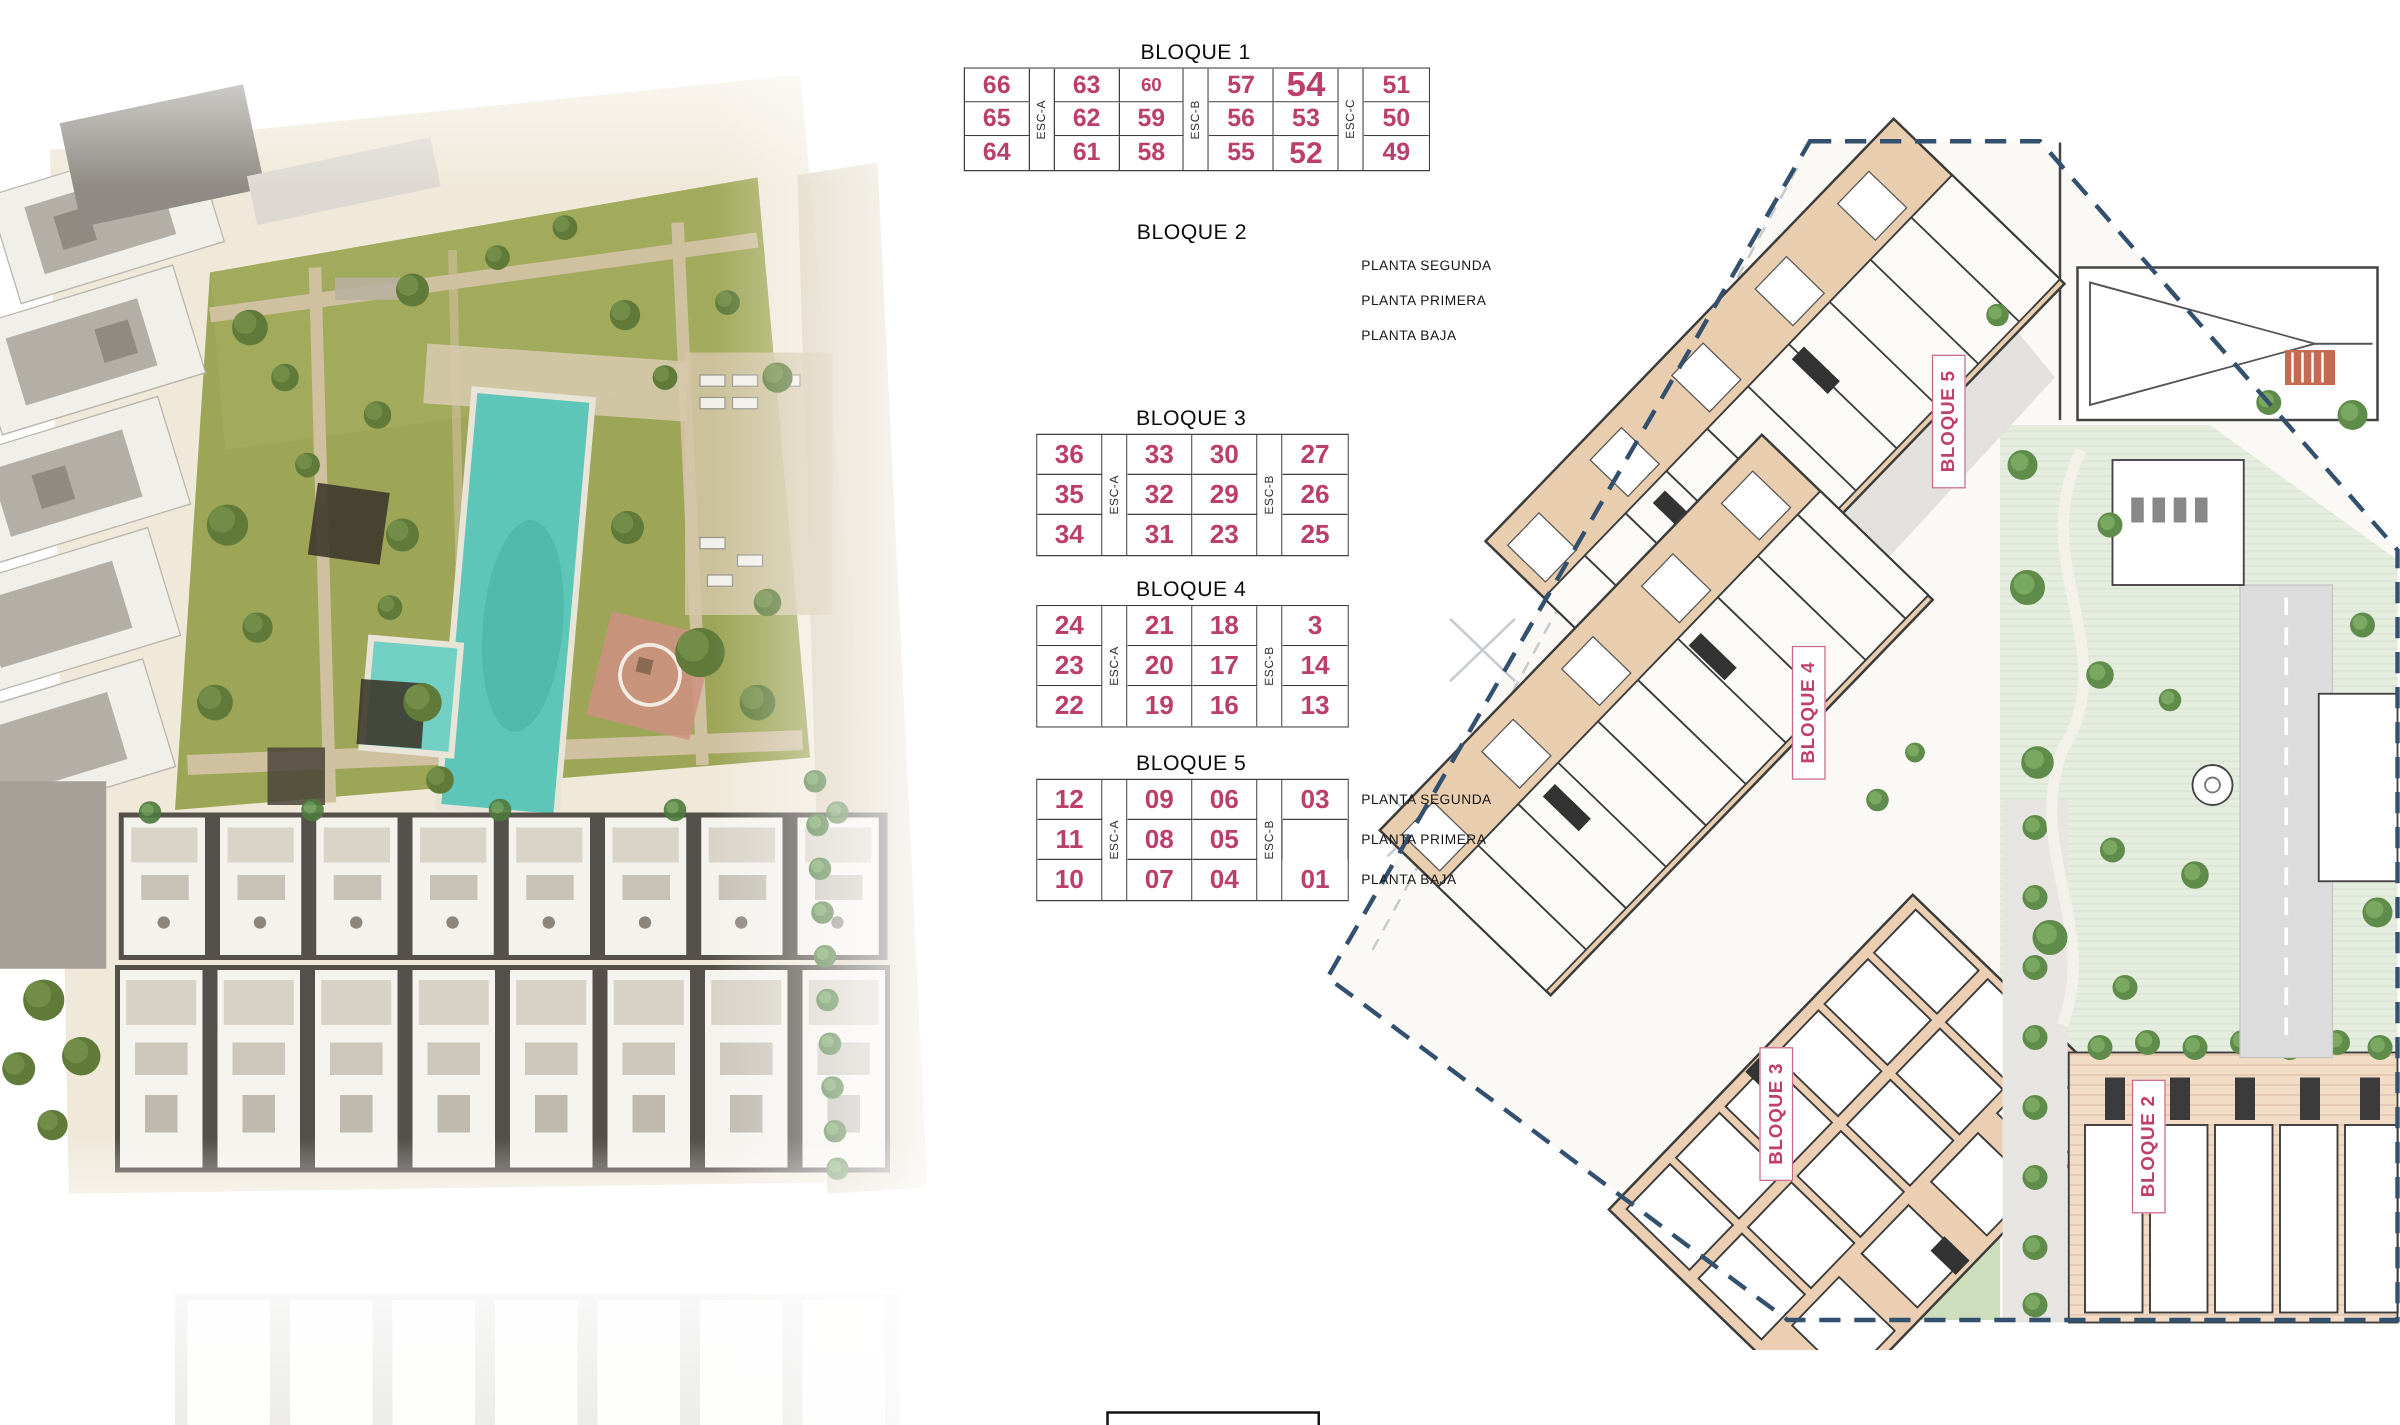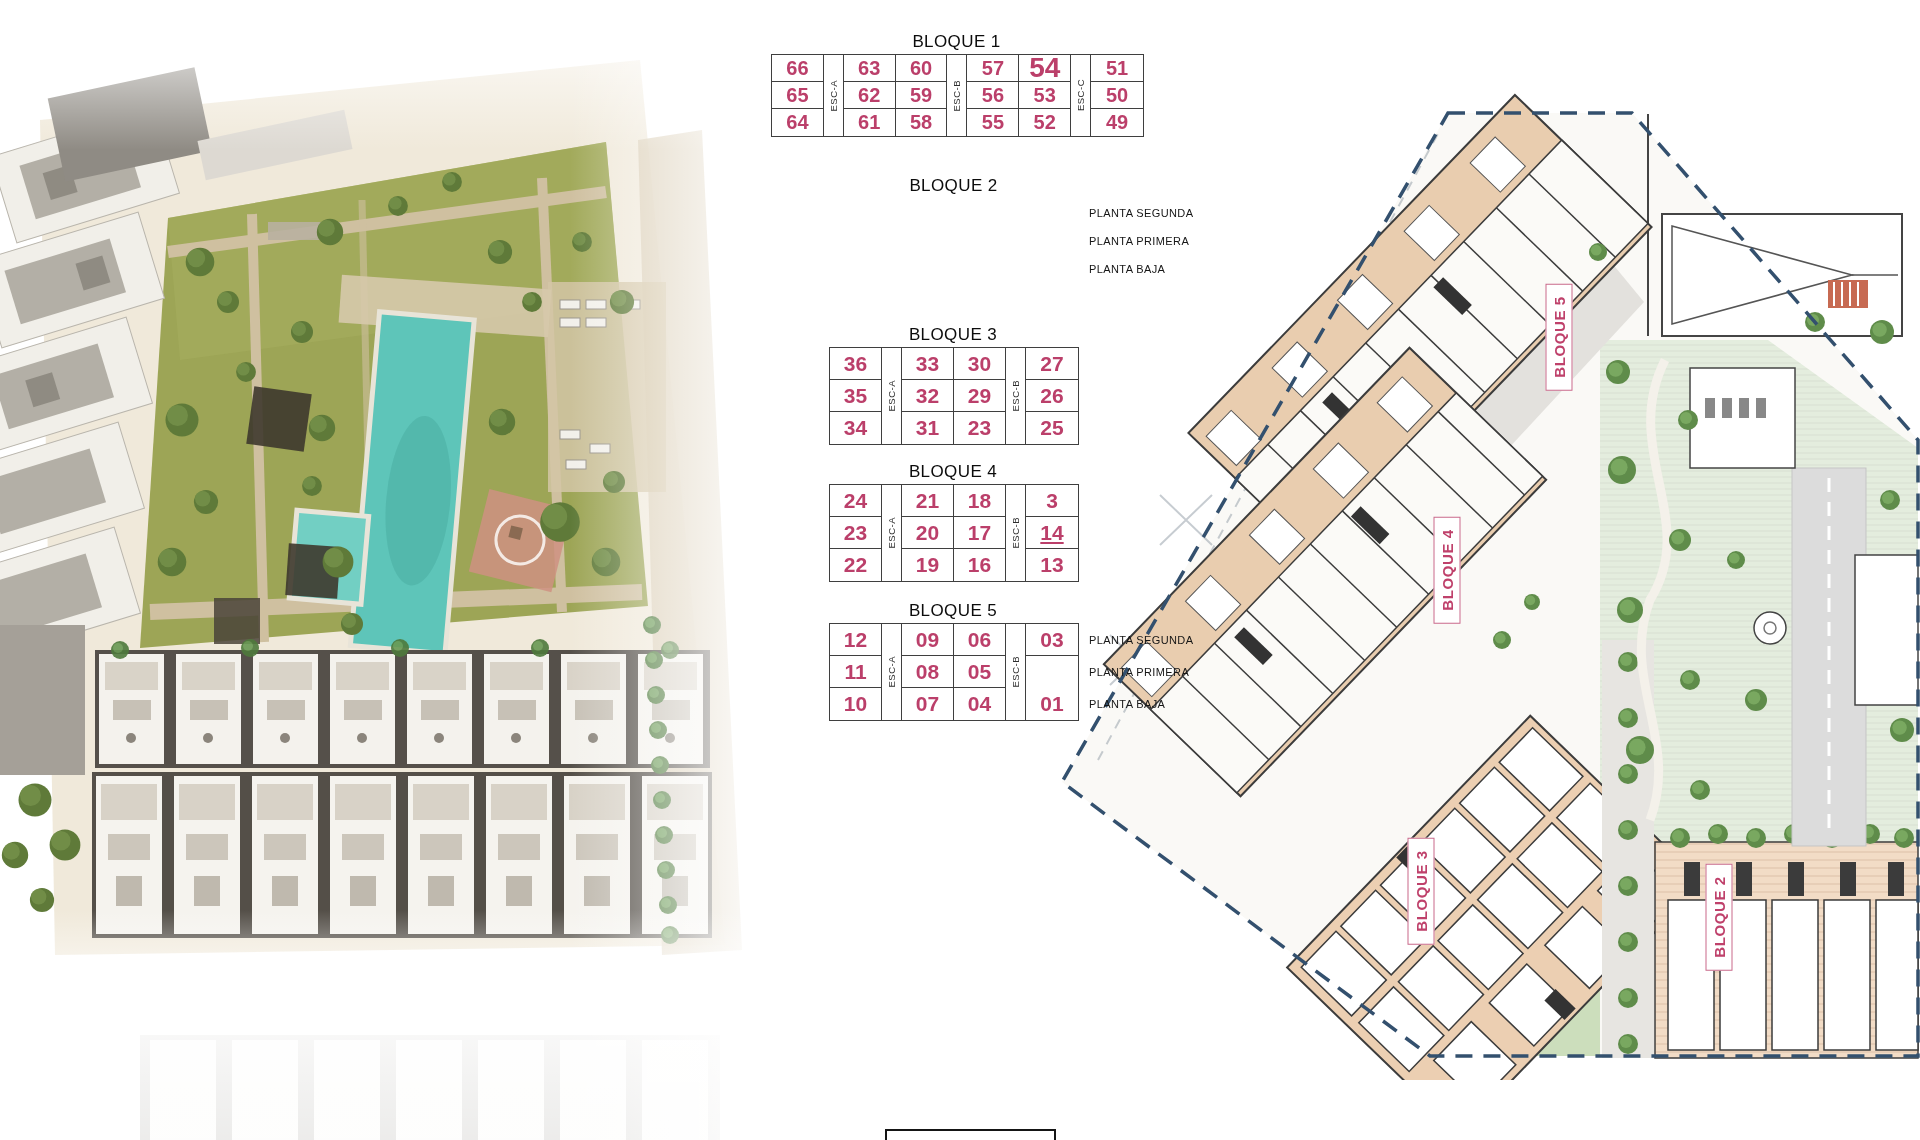--- a/index.html
+++ b/index.html
@@ -521,32 +521,32 @@
         <div class="btable" style="grid-template-columns: 51.8333px 20px 51.8333px 51.8333px 20px 51.8333px 51.8333px 20px 51.8333px; grid-template-rows: repeat(3, 27px);">
           <div class="ucell" style="grid-area: 1 / 1; font-size: 20px;">66</div>
           <div class="ucell" style="grid-area: 2 / 1; font-size: 20px;">65</div>
           <div class="ucell lastrow" style="grid-area: 3 / 1; font-size: 20px;">64</div>
           <div class="ecell" style="grid-area: 1 / 2 / span 3;">
             <span>ESC-A</span>
           </div>
           <div class="ucell" style="grid-area: 1 / 3; font-size: 20px;">63</div>
           <div class="ucell" style="grid-area: 2 / 3; font-size: 20px;">62</div>
           <div class="ucell lastrow" style="grid-area: 3 / 3; font-size: 20px;">61</div>
-          <div class="ucell" style="grid-area: 1 / 4; font-size: 20px;">60</div>
+          <div class="ucell" style="grid-area: 1 / 4; font-size: 15px;">60</div>
           <div class="ucell" style="grid-area: 2 / 4; font-size: 20px;">59</div>
           <div class="ucell lastrow" style="grid-area: 3 / 4; font-size: 20px;">58</div>
           <div class="ecell" style="grid-area: 1 / 5 / span 3;">
             <span>ESC-B</span>
           </div>
           <div class="ucell" style="grid-area: 1 / 6; font-size: 20px;">57</div>
           <div class="ucell" style="grid-area: 2 / 6; font-size: 20px;">56</div>
           <div class="ucell lastrow" style="grid-area: 3 / 6; font-size: 20px;">55</div>
           <div class="ucell" style="grid-area: 1 / 7; font-size: 28px;">54</div>
           <div class="ucell" style="grid-area: 2 / 7; font-size: 20px;">53</div>
-          <div class="ucell lastrow" style="grid-area: 3 / 7; font-size: 20px; text-align: center;">52</div>
+          <div class="ucell lastrow" style="grid-area: 3 / 7; font-size: 24px; text-align: center;">52</div>
           <div class="ecell" style="grid-area: 1 / 8 / span 3;">
             <span>ESC-C</span>
           </div>
           <div class="ucell lastcol" style="grid-area: 1 / 9; font-size: 20px;">51</div>
           <div class="ucell lastcol" style="grid-area: 2 / 9; font-size: 20px;">50</div>
           <div class="ucell lastcol lastrow" style="grid-area: 3 / 9; font-size: 20px;">49</div>
         </div>
       </div>
       <div class="bloque" style="left: 830px; top: 176px;">
         <div class="bloque-title" style="width: 247px;">BLOQUE 2</div>
@@ -589,21 +589,21 @@
           <div class="ucell" style="grid-area: 1 / 3; font-size: 21px;">21</div>
           <div class="ucell" style="grid-area: 2 / 3; font-size: 21px;">20</div>
           <div class="ucell lastrow" style="grid-area: 3 / 3; font-size: 21px;">19</div>
           <div class="ucell" style="grid-area: 1 / 4; font-size: 21px;">18</div>
           <div class="ucell" style="grid-area: 2 / 4; font-size: 21px;">17</div>
           <div class="ucell lastrow" style="grid-area: 3 / 4; font-size: 21px;">16</div>
           <div class="ecell" style="grid-area: 1 / 5 / span 3;">
             <span>ESC-B</span>
           </div>
           <div class="ucell lastcol" style="grid-area: 1 / 6; font-size: 21px;">3</div>
-          <div class="ucell lastcol" style="grid-area: 2 / 6; font-size: 21px; text-decoration: underline;">14</div>
+          <div class="ucell lastcol" style="grid-area: 2 / 6; font-size: 21px;">14</div>
           <div class="ucell lastcol lastrow" style="grid-area: 3 / 6; font-size: 21px;">13</div>
         </div>
       </div>
       <div class="bloque" style="left: 829px; top: 601px;">
         <div class="bloque-title" style="width: 248px;">BLOQUE 5</div>
         <div class="btable" style="grid-template-columns: 52px 20px 52px 52px 20px 52px; grid-template-rows: repeat(3, 32px);">
           <div class="ucell" style="grid-area: 1 / 1; font-size: 21px;">12</div>
           <div class="ucell" style="grid-area: 2 / 1; font-size: 21px;">11</div>
           <div class="ucell lastrow" style="grid-area: 3 / 1; font-size: 21px;">10</div>
           <div class="ecell" style="grid-area: 1 / 2 / span 3;">

